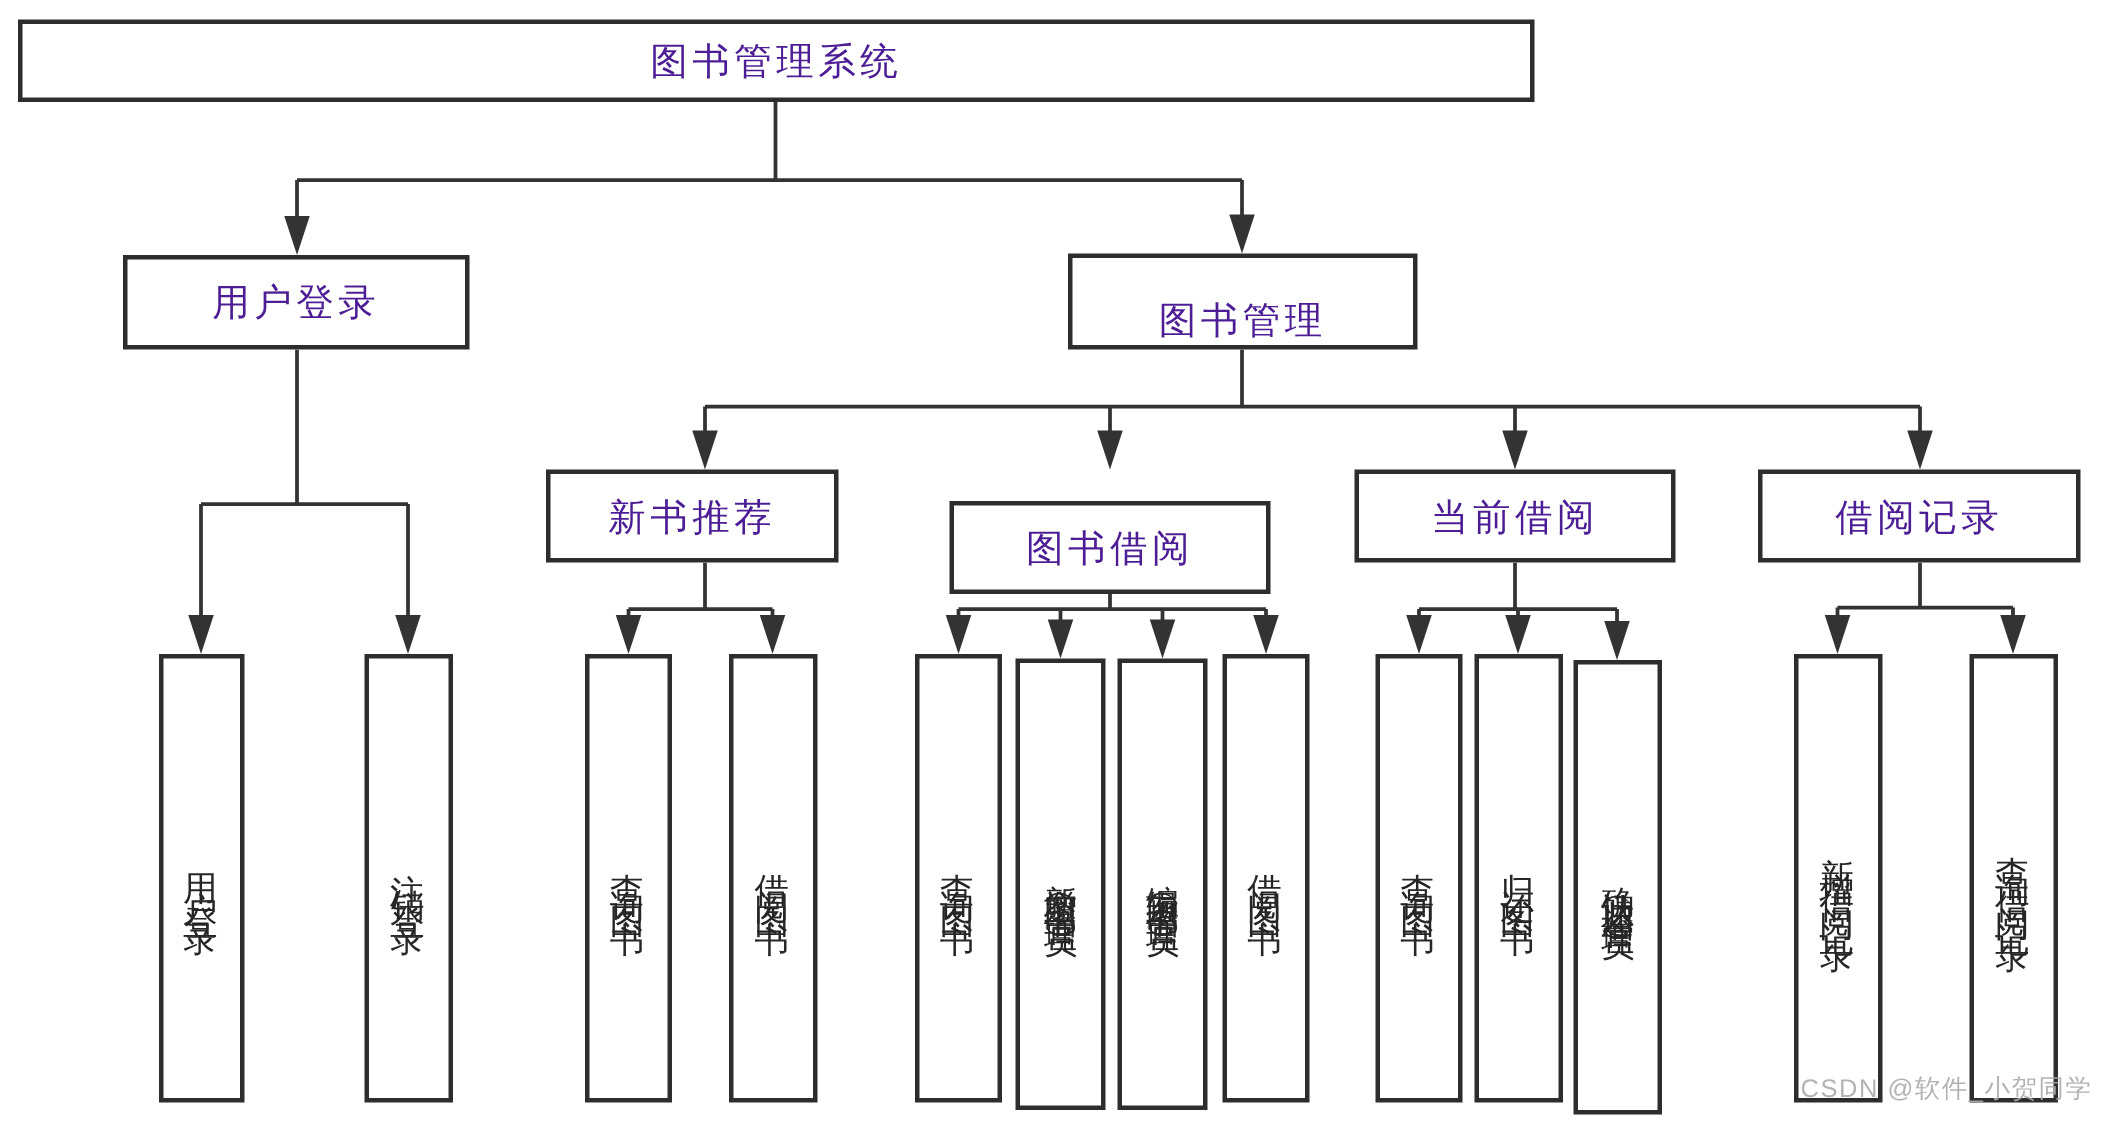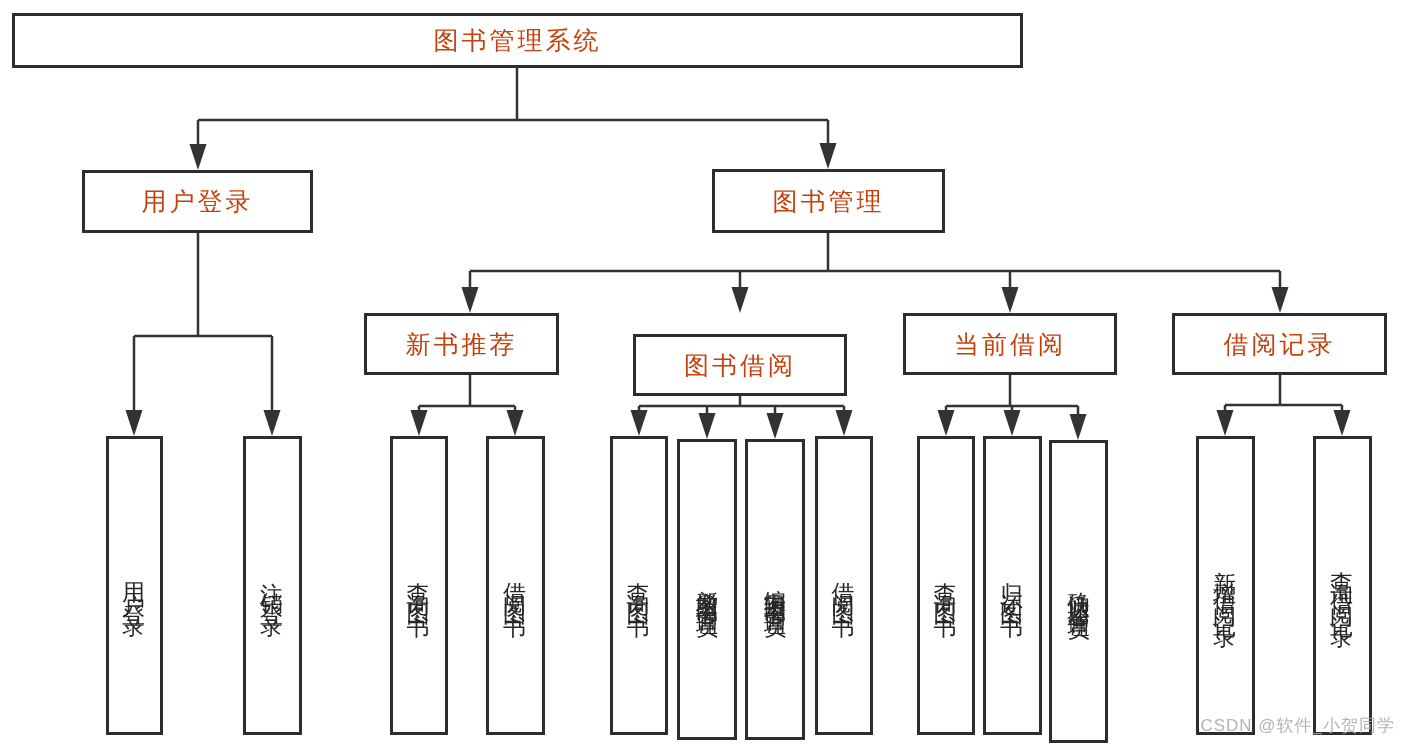--- a/index.html
+++ b/index.html
@@ -20,21 +20,21 @@
   .hbox {
     position: absolute;
     box-sizing: border-box;
     border: 3px solid #2d2d2d;
     background: #ffffff;
     display: flex;
     align-items: center;
     justify-content: center;
     font-size: 25px;
     letter-spacing: 3px;
-    color: #c2410c;
+    color: #4c1d95;
     z-index: 2;
   }
   .vbox {
     position: absolute;
     box-sizing: border-box;
     border: 3px solid #2d2d2d;
     background: #ffffff;
     display: flex;
     align-items: center;
     justify-content: center;
@@ -125,21 +125,21 @@
     </g>
   </svg>
 
   <div class="hbox" style="left:12px; top:13px; width:1011px; height:55px;">
     <span>图书管理系统</span>
   </div>
 
   <div class="hbox" style="left:82px; top:170px; width:231px; height:63px;">
     <span>用户登录</span>
   </div>
-  <div class="hbox" style="left:712px; top:169px; width:233px; height:64px;">
+  <div class="hbox" style="left:712px; top:169px; width:233px; height:64px;align-items:flex-end;">
     <span>图书管理</span>
   </div>
 
   <div class="hbox" style="left:364px; top:313px; width:195px; height:62px;">
     <span>新书推荐</span>
   </div>
   <div class="hbox" style="left:633px; top:313px; width:214px; height:62px;margin-top:21px;">
     <span>图书借阅</span>
   </div>
   <div class="hbox" style="left:903px; top:313px; width:214px; height:62px;text-align:right;">

